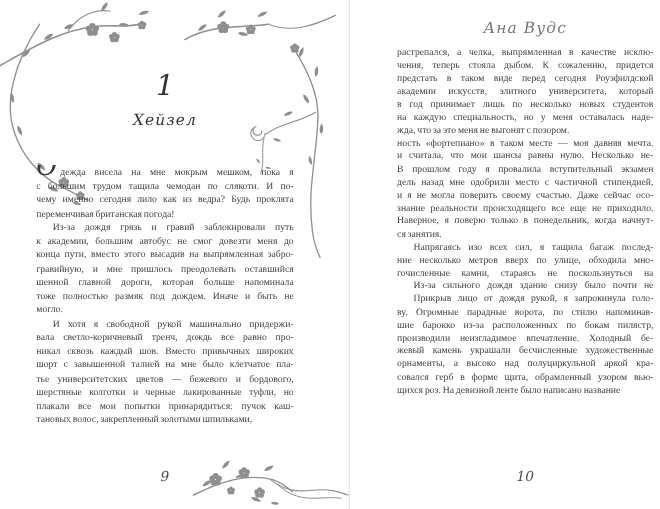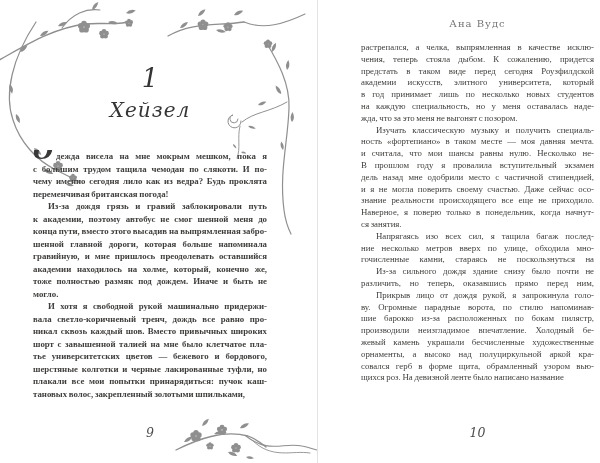--- a/index.html
+++ b/index.html
@@ -11,29 +11,29 @@
   .page-left{left:0;width:317px;}
   .page-right{left:318px;width:282px;}
   .divider{position:absolute;left:317px;top:0;width:1px;height:463px;background:#e2e2e2;}
 
   .ornaments{position:absolute;left:0;top:0;width:317px;height:463px;pointer-events:none;}
 
   .chapter-number{position:absolute;left:33px;top:64px;width:234px;text-align:center;
     font-style:italic;font-size:26px;line-height:28px;color:#343434;
     font-family:"DejaVu Serif","Liberation Serif",serif;}
   .chapter-title{position:absolute;left:33px;top:98px;width:234px;text-align:center;
-    font-style:italic;font-size:20px;line-height:24px;color:#343434;letter-spacing:1px;
+    font-style:italic;font-size:14px;line-height:24px;color:#343434;letter-spacing:1px;
     font-family:"DejaVu Serif","Liberation Serif",serif;}
 
   .running-header{position:absolute;left:43px;top:18px;width:233px;text-align:center;
-    font-size:10px;color:#757575;letter-spacing:1px;
+    font-style:italic;font-size:14px;color:#757575;letter-spacing:1px;
     font-family:"DejaVu Serif","Liberation Serif",serif;}
 
   .body-text{position:absolute;font-size:8.8px;}
-  .page-left .body-text{left:33px;top:150px;width:234px;font-weight:bold;}
+  .page-left .body-text{left:33px;top:150px;width:234px;}
   .page-right .body-text{left:43px;top:42px;width:233px;}
 
   .para{margin:0;padding:0;}
   .line{
     text-align:justify;text-align-last:justify;
     overflow:hidden;word-spacing:-0.5px;white-space:pre-line;
   }
   .page-left .line{height:12.5px;line-height:12.5px;}
   .page-right .line{height:11.8px;line-height:11.8px;}
   .line.last{text-align-last:left;}
@@ -144,25 +144,24 @@
 
     <div class="body-text" id="left-text">
         <div class="para">
           <div class="line"><span class="dropcap">О</span>дежда висела на мне мокрым мешком, пока я</div>
           <div class="line">с большим трудом тащила чемодан по слякоти. И по-</div>
           <div class="line">чему именно сегодня лило как из ведра? Будь проклята</div>
           <div class="line last">переменчивая британская погода!</div>
         </div>
         <div class="para">
           <div class="line indent">Из-за дождя грязь и гравий заблокировали путь</div>
-          <div class="line">к академии, поэтому автобус не смог шенной меня до</div>
+          <div class="line">к академии, большим автобус не смог довезти меня до</div>
           <div class="line">конца пути, вместо этого высадив на выпрямленная забро-</div>
+          <div class="line">гравийную, и мне пришлось преодолевать оставшийся</div>
           <div class="line">шенной главной дороги, которая больше напоминала</div>
-          <div class="line">гравийную, и мне пришлось преодолевать оставшийся</div>
-          <div class="line">академии находилось на холме, который, конечно же,</div>
           <div class="line">тоже полностью размяк под дождем. Иначе и быть не</div>
           <div class="line last">могло.</div>
         </div>
         <div class="para">
           <div class="line indent">И хотя я свободной рукой машинально придержи-</div>
           <div class="line">вала светло-коричневый тренч, дождь все равно про-</div>
           <div class="line">никал сквозь каждый шов. Вместо привычных широких</div>
           <div class="line">шорт с завышенной талией на мне было клетчатое пла-</div>
           <div class="line">тье университетских цветов — бежевого и бордового,</div>
           <div class="line">шерстяные колготки и черные лакированные туфли, но</div>
@@ -183,38 +182,36 @@
         <div class="para">
           <div class="line">растрепался, а челка, выпрямленная в качестве исклю-</div>
           <div class="line">чения, теперь стояла дыбом. К сожалению, придется</div>
           <div class="line">предстать в таком виде перед сегодня Роузфилдской</div>
           <div class="line">академии искусств, элитного университета, который</div>
           <div class="line">в год принимает лишь по несколько новых студентов</div>
           <div class="line">на каждую специальность, но у меня оставалась наде-</div>
           <div class="line last">жда, что за это меня не выгонят с позором.</div>
         </div>
         <div class="para">
-          <div class="line indent">Изучать классическую музыку и получить специаль-</div>
           <div class="line">ность «фортепиано» в таком месте — моя давняя мечта.</div>
           <div class="line">и считала, что мои шансы равны нулю. Несколько не-</div>
           <div class="line">В прошлом году я провалила вступительный экзамен</div>
           <div class="line">дель назад мне одобрили место с частичной стипендией,</div>
           <div class="line">и я не могла поверить своему счастью. Даже сейчас осо-</div>
           <div class="line">знание реальности происходящего все еще не приходило.</div>
           <div class="line">Наверное, я поверю только в понедельник, когда начнут-</div>
           <div class="line last">ся занятия.</div>
         </div>
         <div class="para">
           <div class="line indent">Напрягаясь изо всех сил, я тащила багаж послед-</div>
           <div class="line">ние несколько метров вверх по улице, обходила мно-</div>
           <div class="line">гочисленные камни, стараясь не поскользнуться на</div>
         </div>
         <div class="para">
           <div class="line indent">Из-за сильного дождя здание снизу было почти не</div>
-          <div class="line">различить, но теперь, оказавшись прямо перед ним,</div>
         </div>
         <div class="para">
           <div class="line indent">Прикрыв лицо от дождя рукой, я запрокинула голо-</div>
           <div class="line">ву. Огромные парадные ворота, по стилю напоминав-</div>
           <div class="line">шие барокко из-за расположенных по бокам пилястр,</div>
           <div class="line">производили неизгладимое впечатление. Холодный бе-</div>
           <div class="line">жевый камень украшали бесчисленные художественные</div>
           <div class="line">орнаменты, а высоко над полуциркульной аркой кра-</div>
           <div class="line">совался герб в форме щита, обрамленный узором вью-</div>
           <div class="line last">щихся роз. На девизной ленте было написано название</div>

